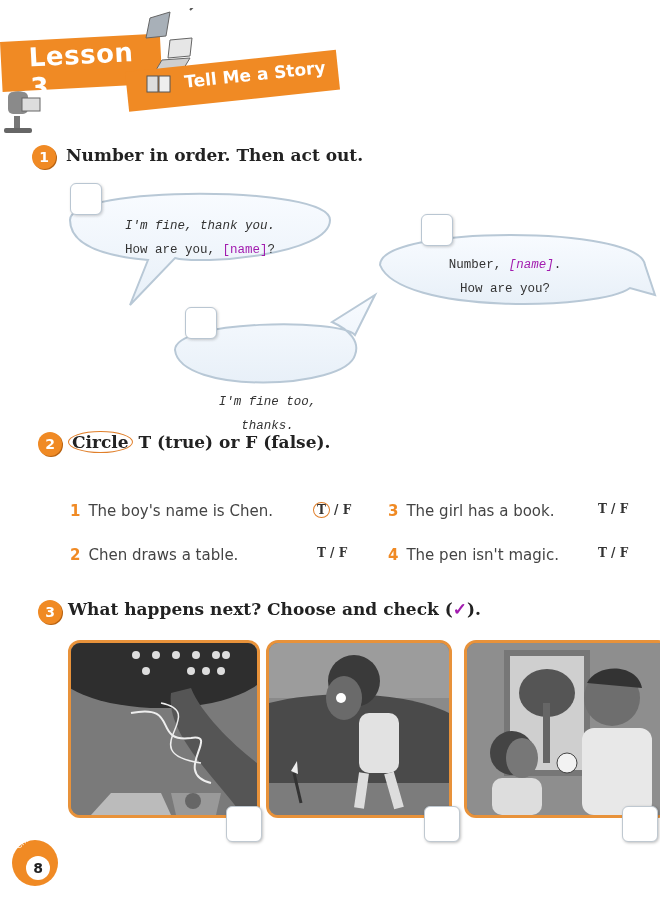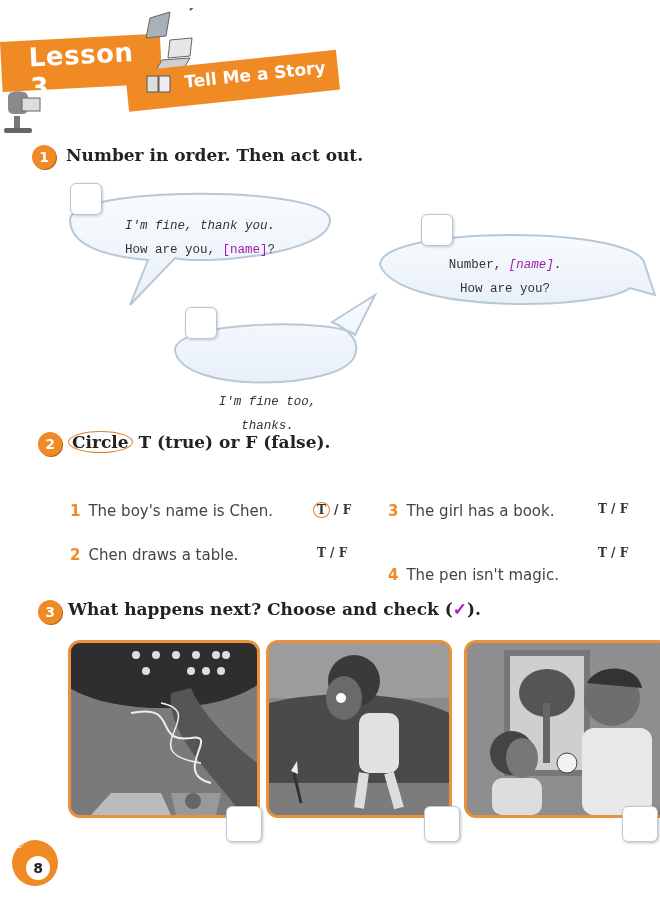--- a/index.html
+++ b/index.html
@@ -136,21 +136,21 @@
   <span>T</span><span> / </span><span>F</span>
 </div>
 
 <div class="abs tf-row" style="left:388px; top:502px;">
   <span class="tf-num">3</span><span>The girl has a book.</span>
 </div>
 <div class="abs tf-opt" style="left:598px; top:502px;">
   <span>T</span><span> / </span><span>F</span>
 </div>
 
-<div class="abs tf-row" style="left:388px; top:546px;margin-top:20px;">
+<div class="abs tf-row" style="left:388px; top:546px;">
   <span class="tf-num">4</span><span>The pen isn't magic.</span>
 </div>
 <div class="abs tf-opt" style="left:598px; top:546px;">
   <span>T</span><span> / </span><span>F</span>
 </div>
 
 <div class="abs num-circle" style="left:38px; top:600px;">3</div>
 <div class="abs heading" style="left:68px; top:599px;">
   <span>What happens next? Choose and check (</span><span class="orange">✓</span><span>).</span>
 </div>

